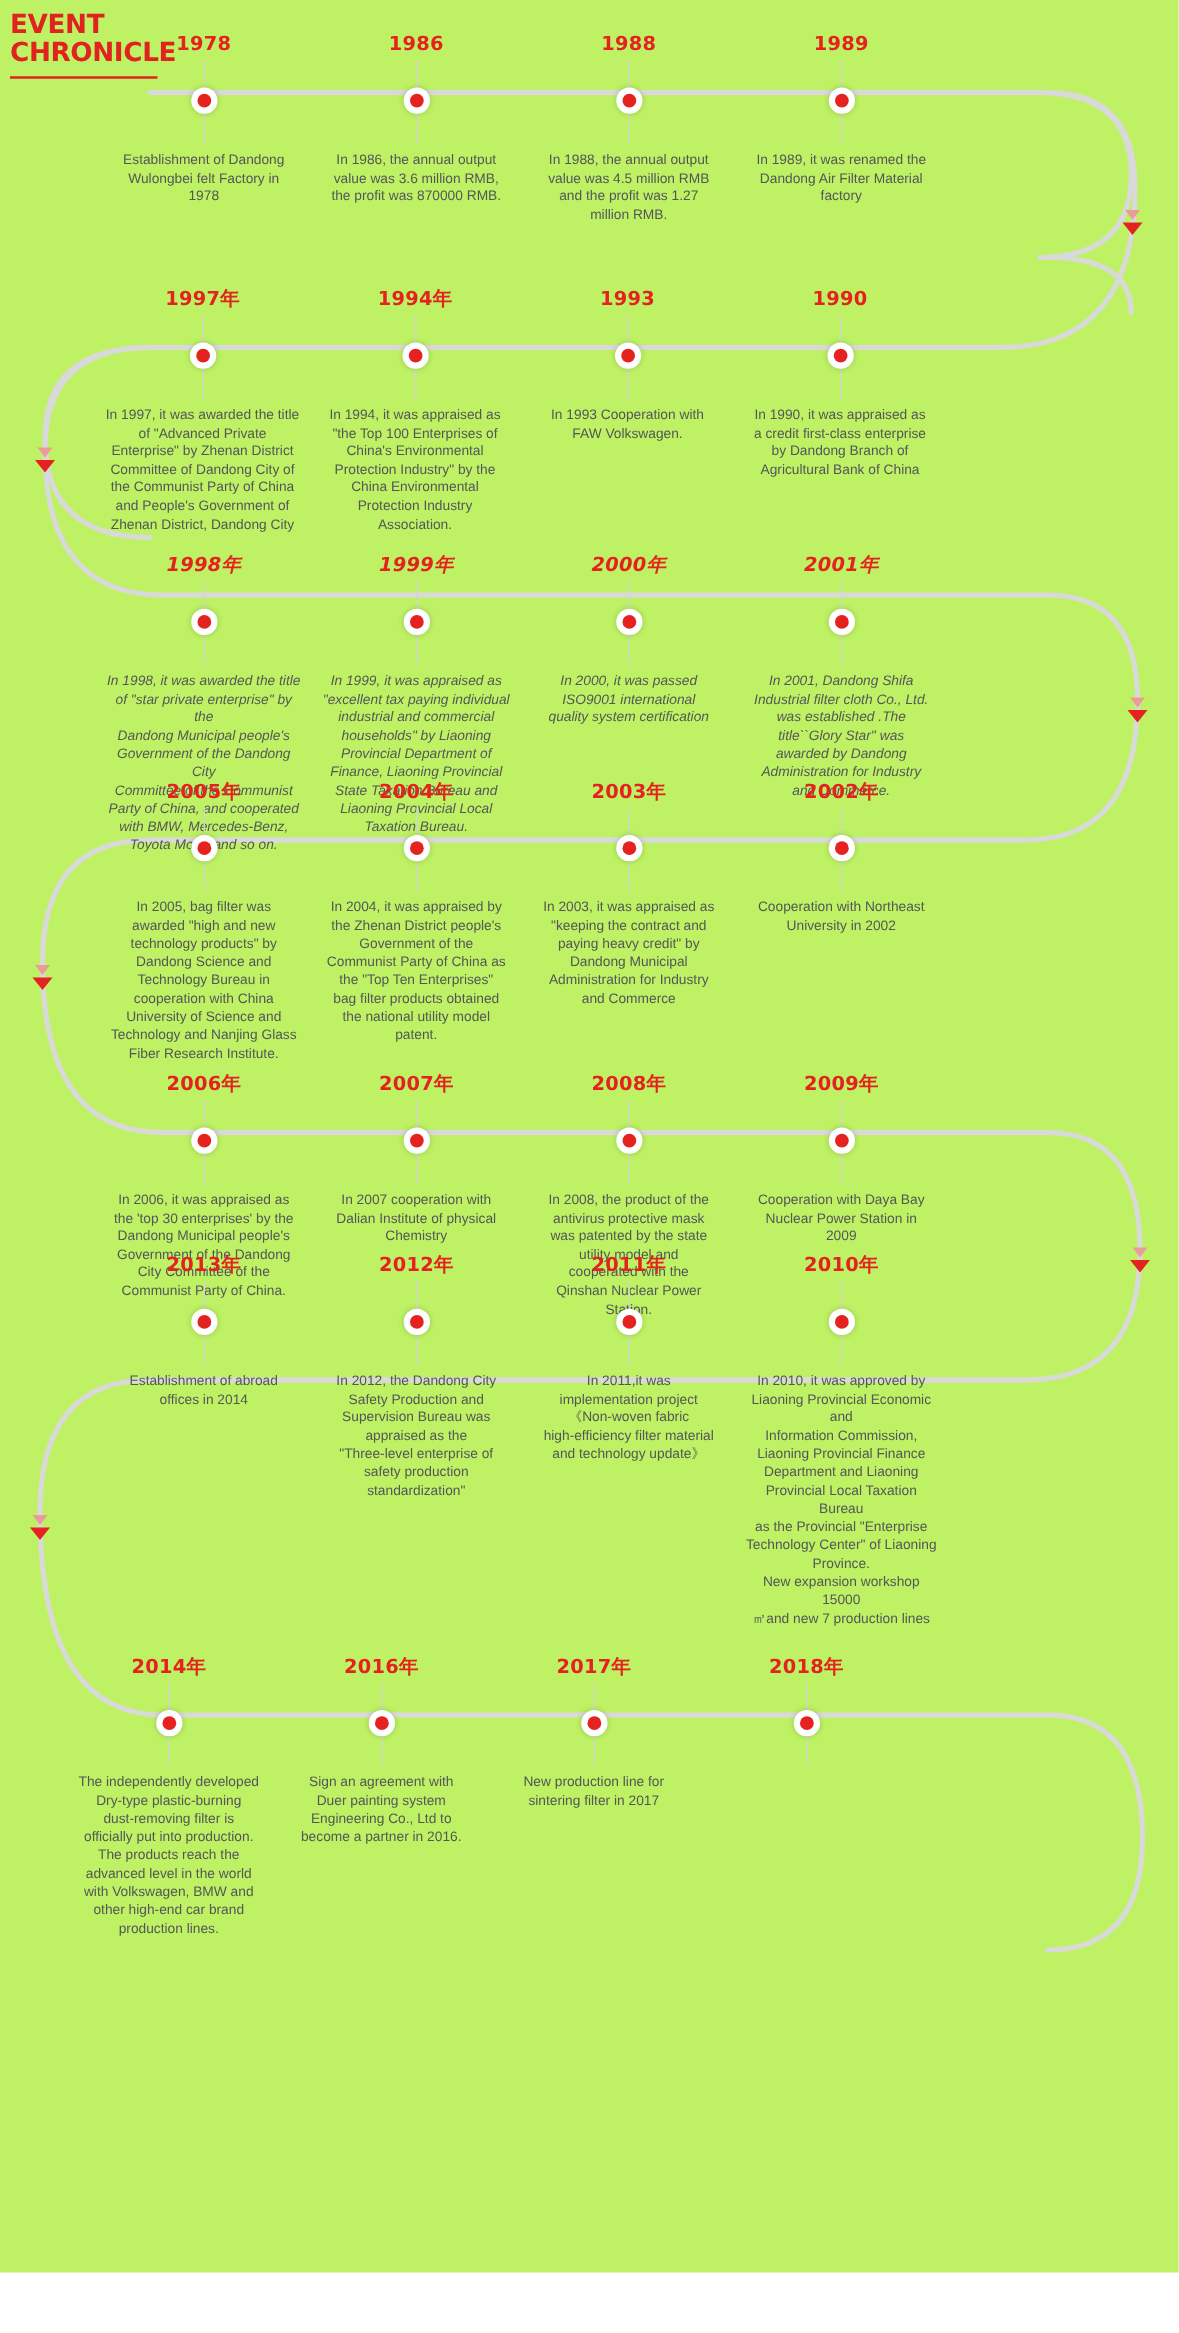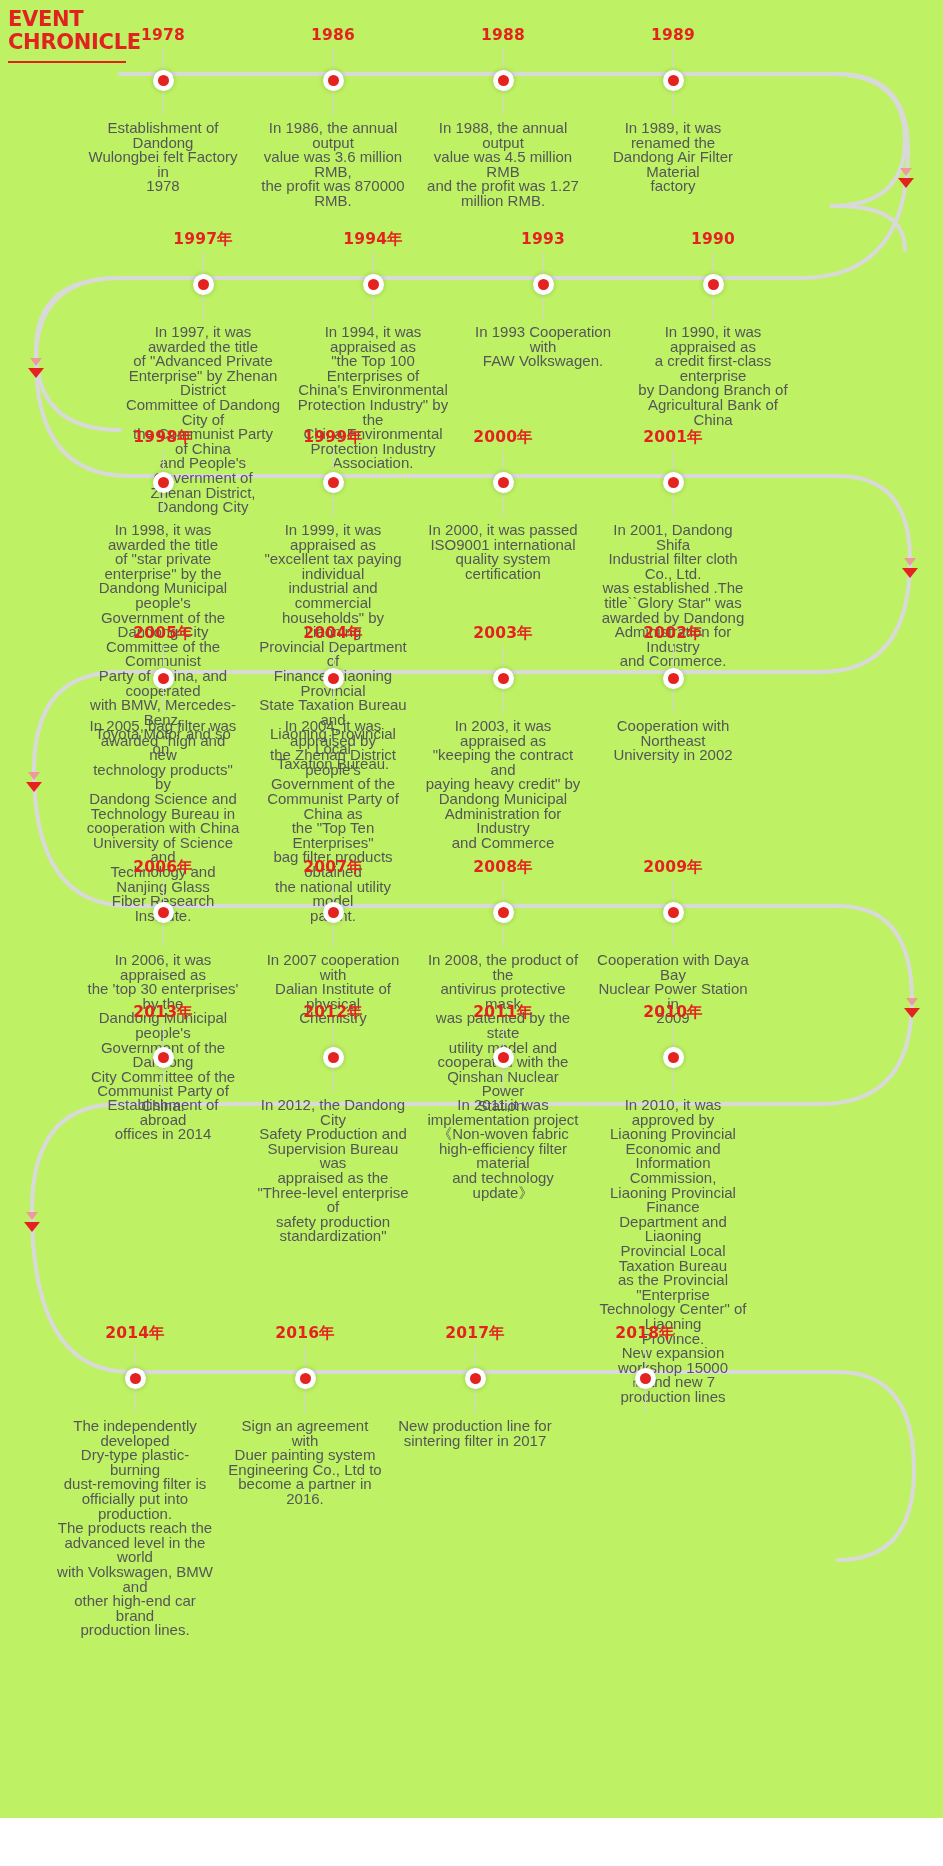--- a/index.html
+++ b/index.html
@@ -105,21 +105,21 @@
   
   .tick-dn {
     width: 1px; height: 24px;
     background: #d4d4d4;
   }
   
   .body {
     margin-top: 6px;
     width: 156px;
     color: #555658;
-    font-size: 15px;
+    font-size: 11px;
     line-height: 14.6px;
     text-align: center;
     white-space: pre-line;
     font-family: "Liberation Sans", "DejaVu Sans", sans-serif;
   }
 
   
   .row .cells { padding-left: 78px; }
 </style>
 </head>
@@ -229,21 +229,21 @@
               <div class="dot-core"></div>
             </div>
             <div class="tick-dn"></div>
             <div class="body">In 1989, it was renamed the
 Dandong Air Filter Material
 factory</div>
           </div>
         </div>
       </div>
       <div class="row" style="top: 231px;">
-        <div class="cells" style="padding-left: 118px;">
+        <div class="cells" style="padding-left: 77px;">
           <div class="cell">
             <div class="yr">1997年</div>
             <div class="tick-up"></div>
             <div class="dot-wrap">
               <div class="dot-halo"></div>
               <div class="dot-core"></div>
             </div>
             <div class="tick-dn"></div>
             <div class="body">In 1997, it was awarded the title
 of "Advanced Private
@@ -288,21 +288,21 @@
               <div class="dot-core"></div>
             </div>
             <div class="tick-dn"></div>
             <div class="body">In 1990, it was appraised as
 a credit first-class enterprise
 by Dandong Branch of
 Agricultural Bank of China</div>
           </div>
         </div>
       </div>
-      <div class="row" style="top: 429px;">
+      <div class="row" style="top: 444px; font-style: italic;">
         <div class="cells" style="padding-left: 78px;">
           <div class="cell">
             <div class="yr">1998年</div>
             <div class="tick-up"></div>
             <div class="dot-wrap">
               <div class="dot-halo"></div>
               <div class="dot-core"></div>
             </div>
             <div class="tick-dn"></div>
             <div class="body">In 1998, it was awarded the title

